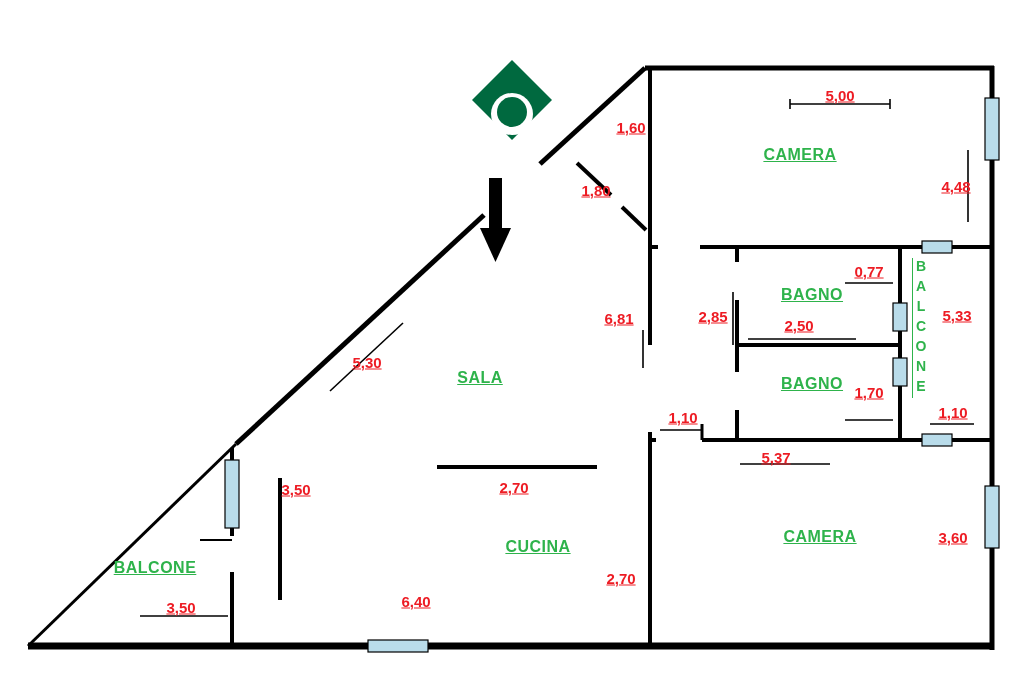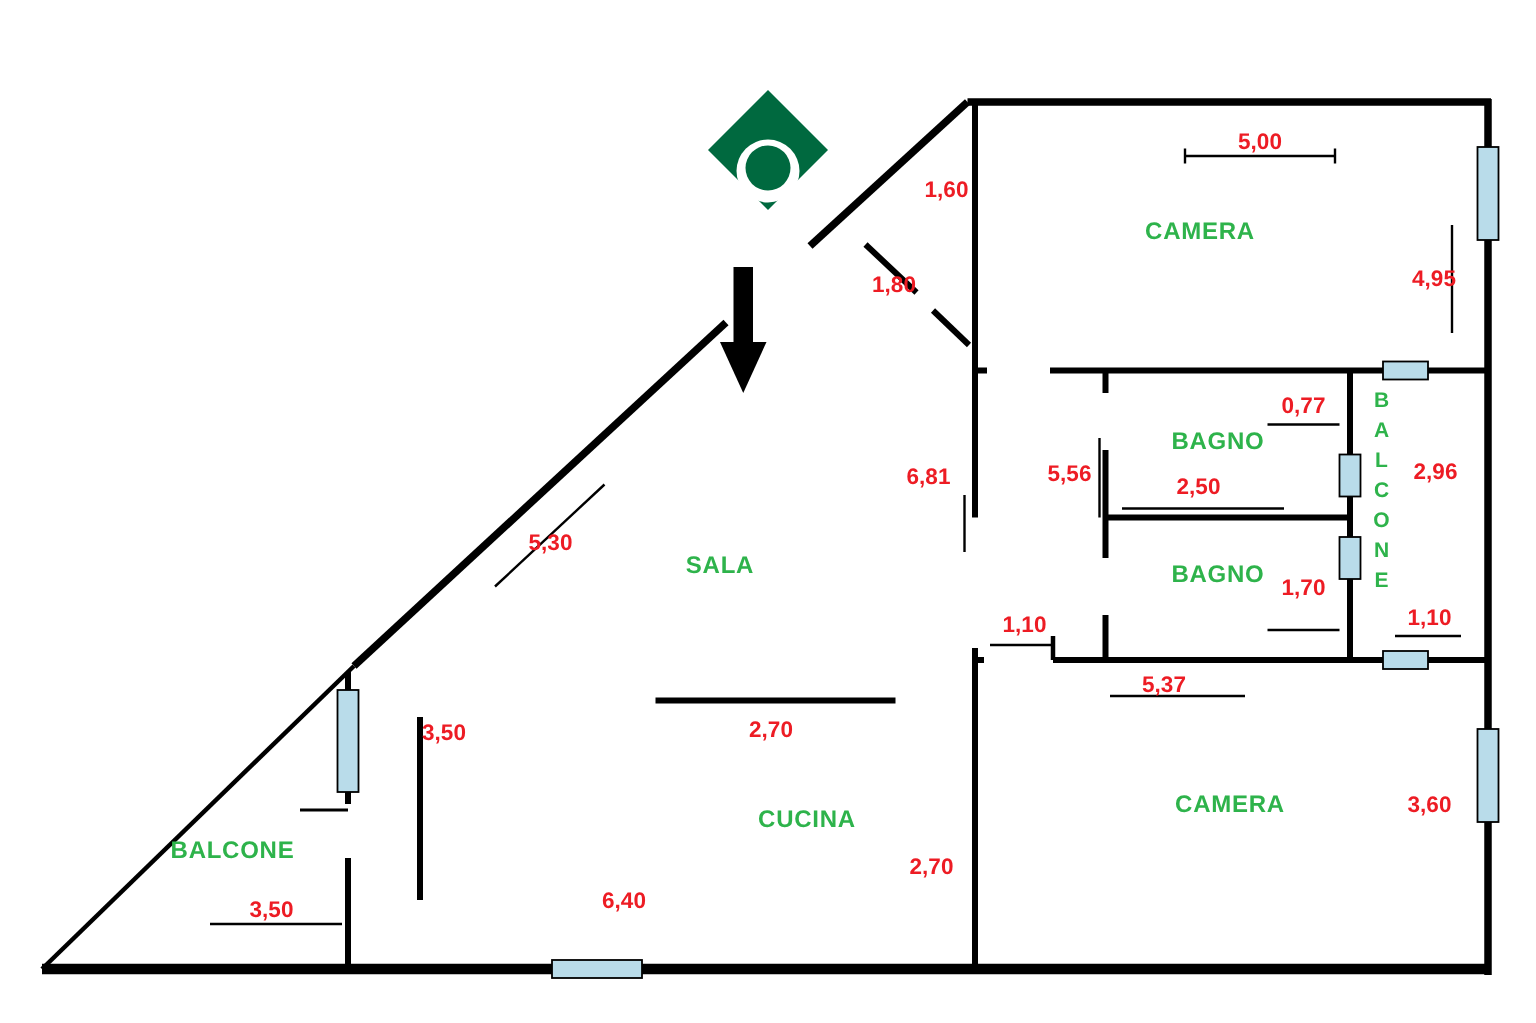--- a/index.html
+++ b/index.html
@@ -7,21 +7,21 @@
         font-family:"Liberation Sans", sans-serif;}
   #plan svg{position:absolute;left:0;top:0;}
   .wall{stroke:var(--wall,#000);fill:none;stroke-linecap:butt;}
   .w5{stroke-width:5px;} .w4{stroke-width:4px;} .w3{stroke-width:3px;}
   .w7{stroke-width:7px;} .w2{stroke-width:2px;}
   .dimline{stroke:var(--wall,#000);stroke-width:1.6px;fill:none;}
   .window{fill:var(--window-fill,#b9dcea);stroke:#000;stroke-width:1.2px;}
   .logo-shape{fill:var(--logo-green,#00693f);}
   .arrow-shape{fill:#000;}
   .lbl{position:absolute;transform:translate(-50%,-50%);white-space:nowrap;
-       font-weight:bold;line-height:1;}
+       font-weight:bold;line-height:1;text-decoration:underline;}
   .room{color:var(--room-label,#2eb34b);font-size:16px;letter-spacing:0.5px;}
   .dim{color:var(--dimension,#ed1c24);font-size:15px;}
   .vert{writing-mode:vertical-rl;text-orientation:upright;letter-spacing:4px;
         font-size:14px;transform:translate(-50%,-50%);}
 </style>
 </head>
 <body>
 
 <div id="plan">
 
@@ -103,27 +103,27 @@
   <span class="lbl room" style="left:800px;top:155px">CAMERA</span>
   <span class="lbl room" style="left:812px;top:295px">BAGNO</span>
   <span class="lbl room" style="left:812px;top:384px">BAGNO</span>
   <span class="lbl room vert" style="left:921px;top:328px">BALCONE</span>
   <span class="lbl room" style="left:820px;top:537px">CAMERA</span>
   <span class="lbl room" style="left:480px;top:378px">SALA</span>
   <span class="lbl room" style="left:538px;top:547px">CUCINA</span>
   <span class="lbl room" style="left:155px;top:568px">BALCONE</span>
 
   <span class="lbl dim" style="left:840px;top:95px">5,00</span>
-  <span class="lbl dim" style="left:956px;top:186px">4,95</span>
+  <span class="lbl dim" style="left:956px;top:186px">4,48</span>
   <span class="lbl dim" style="left:631px;top:127px">1,60</span>
   <span class="lbl dim" style="left:596px;top:190px">1,80</span>
   <span class="lbl dim" style="left:869px;top:271px">0,77</span>
-  <span class="lbl dim" style="left:713px;top:316px">5,56</span>
+  <span class="lbl dim" style="left:713px;top:316px">2,85</span>
   <span class="lbl dim" style="left:799px;top:325px">2,50</span>
-  <span class="lbl dim" style="left:957px;top:315px">2,96</span>
+  <span class="lbl dim" style="left:957px;top:315px">5,33</span>
   <span class="lbl dim" style="left:869px;top:392px">1,70</span>
   <span class="lbl dim" style="left:953px;top:412px">1,10</span>
   <span class="lbl dim" style="left:619px;top:318px">6,81</span>
   <span class="lbl dim" style="left:683px;top:417px">1,10</span>
   <span class="lbl dim" style="left:776px;top:457px">5,37</span>
   <span class="lbl dim" style="left:367px;top:362px">5,30</span>
   <span class="lbl dim" style="left:296px;top:489px">3,50</span>
   <span class="lbl dim" style="left:514px;top:487px">2,70</span>
   <span class="lbl dim" style="left:621px;top:578px">2,70</span>
   <span class="lbl dim" style="left:416px;top:601px">6,40</span>

